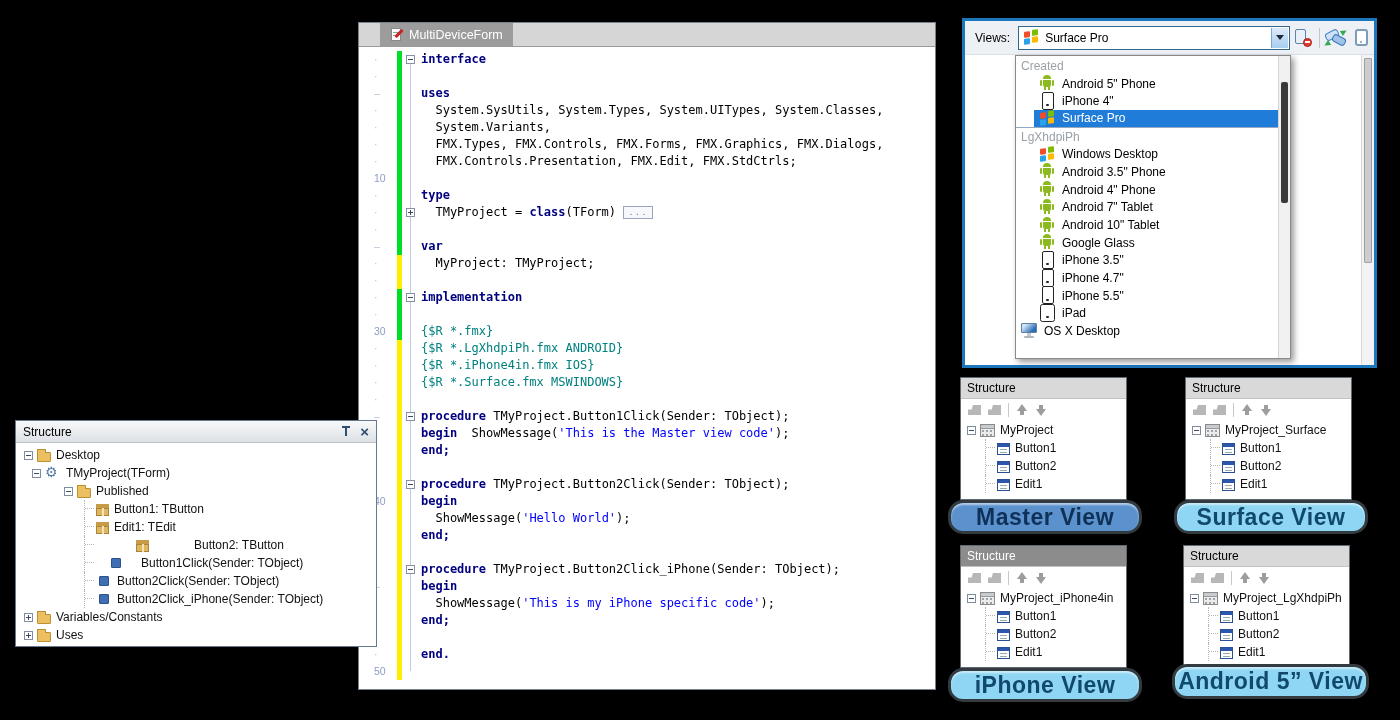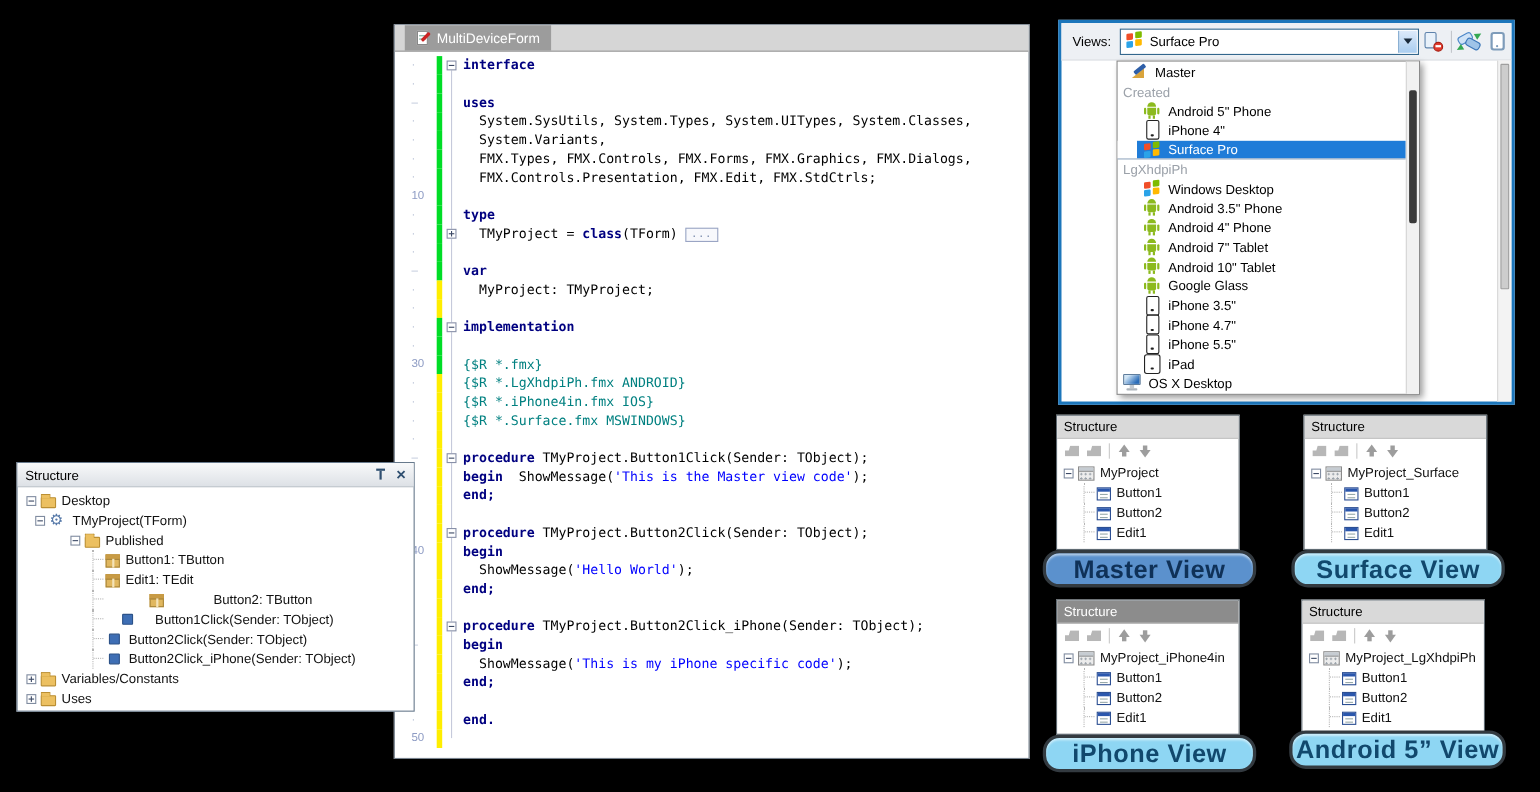--- a/index.html
+++ b/index.html
@@ -4,21 +4,21 @@
 <style>
   * { margin:0; padding:0; box-sizing:border-box; }
   html,body { width:1400px; height:720px; background:#000; overflow:hidden;
               font-family:"Liberation Sans", sans-serif; }
   #stage { position:relative; width:1400px; height:720px; background:#000; }
 
   
   .editor { position:absolute; left:358px; top:22px; width:578px; height:668px;
             background:#fff; border:1px solid #77828e; z-index:5; }
   .tabbar { height:24px; background:#d6d6d6; border-bottom:1px solid #9a9a9a; display:flex; }
-  .tab { margin-left:9px; height:23px; background:#9c9c9c; color:#fff;
+  .tab { margin-left:21px; height:23px; background:#9c9c9c; color:#fff;
          display:inline-flex; align-items:center; gap:5px; padding:0 10px;
          font-size:12.5px; }
   .tab-ico { position:relative; width:14px; height:14px; flex:none; }
   .tab-ico .pg { position:absolute; left:1px; top:0; width:10px; height:13px; background:#fff; border:1px solid #888; }
   .tab-ico .ln { position:absolute; left:3px; top:4px; width:6px; height:1px; background:#7a9; box-shadow:0 3px 0 #7a9; }
   .tab-ico .pen { position:absolute; left:4px; top:4px; width:10px; height:3px; background:#c22; transform:rotate(-45deg); border-radius:1px; }
   .code-body { position:relative; padding-top:4px; font:12px/17px "DejaVu Sans Mono", monospace; }
   .foldline { position:absolute; left:51px; top:12px; width:1px; height:612px; background:#c6cadb; }
   .crow { display:flex; height:17px; position:relative; }
   .g-m  { width:38px; flex:none; padding-left:15px; font:10.5px/17px "Liberation Sans",sans-serif; color:#8e9cc4; }
@@ -522,24 +522,20 @@
           <span class="ic ic-device"></span>
         </span>
     </div>
     <div class="vscroll">
         <i class="vthumb"></i>
       </div>
   </div>
 
   <div class="dropdown">
     <div class="dd-items" id="dd-items">
-        <div class="dd-row">
-          <span class="ind1"><span class="ic ic-master"><i class="tri"></i><i class="pen"></i></span></span>
-          <span class="lab">Master</span>
-        </div>
         <div class="dd-row dd-group">Created</div>
         <div class="dd-row">
           <span class="ind2"><span class="ic ic-android"><i class="h"></i><i class="b"></i><i class="al"></i><i class="ar"></i><i class="ll"></i><i class="lr"></i></span></span>
           <span class="lab">Android 5" Phone</span>
         </div>
         <div class="dd-row">
           <span class="ind2"><span class="ic ic-iphone"></span></span>
           <span class="lab">iPhone 4"</span>
         </div>
         <div class="dd-row selected sep-after">

